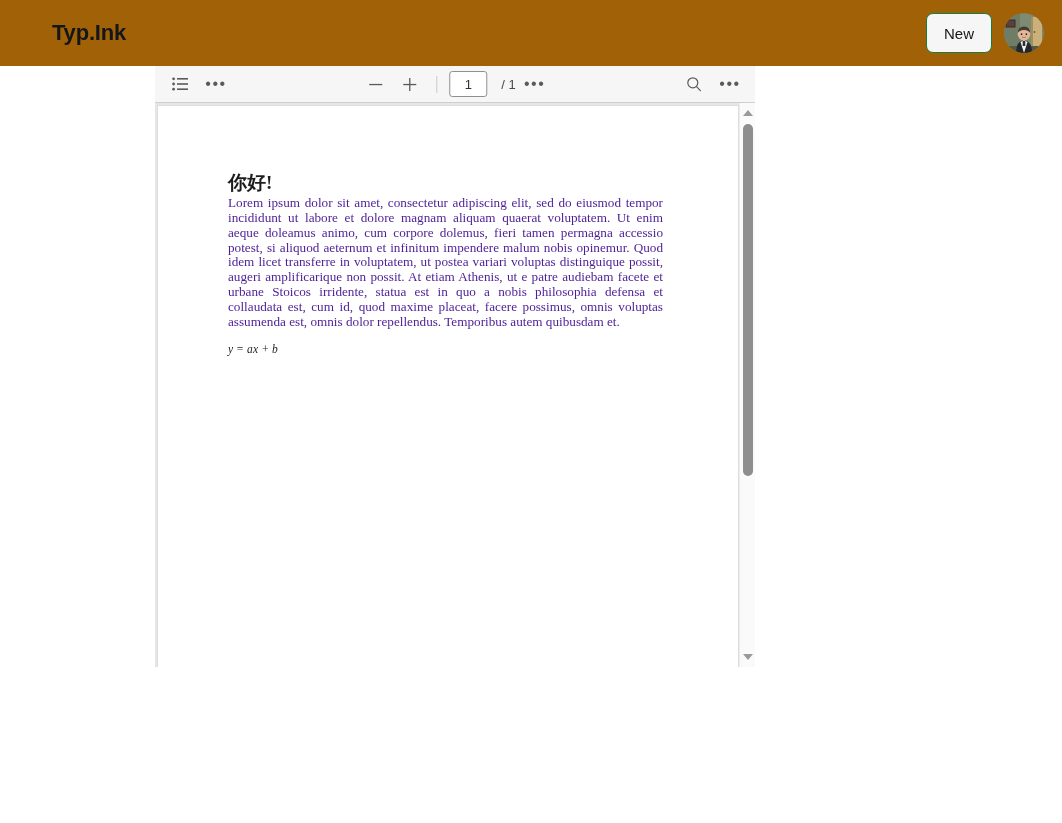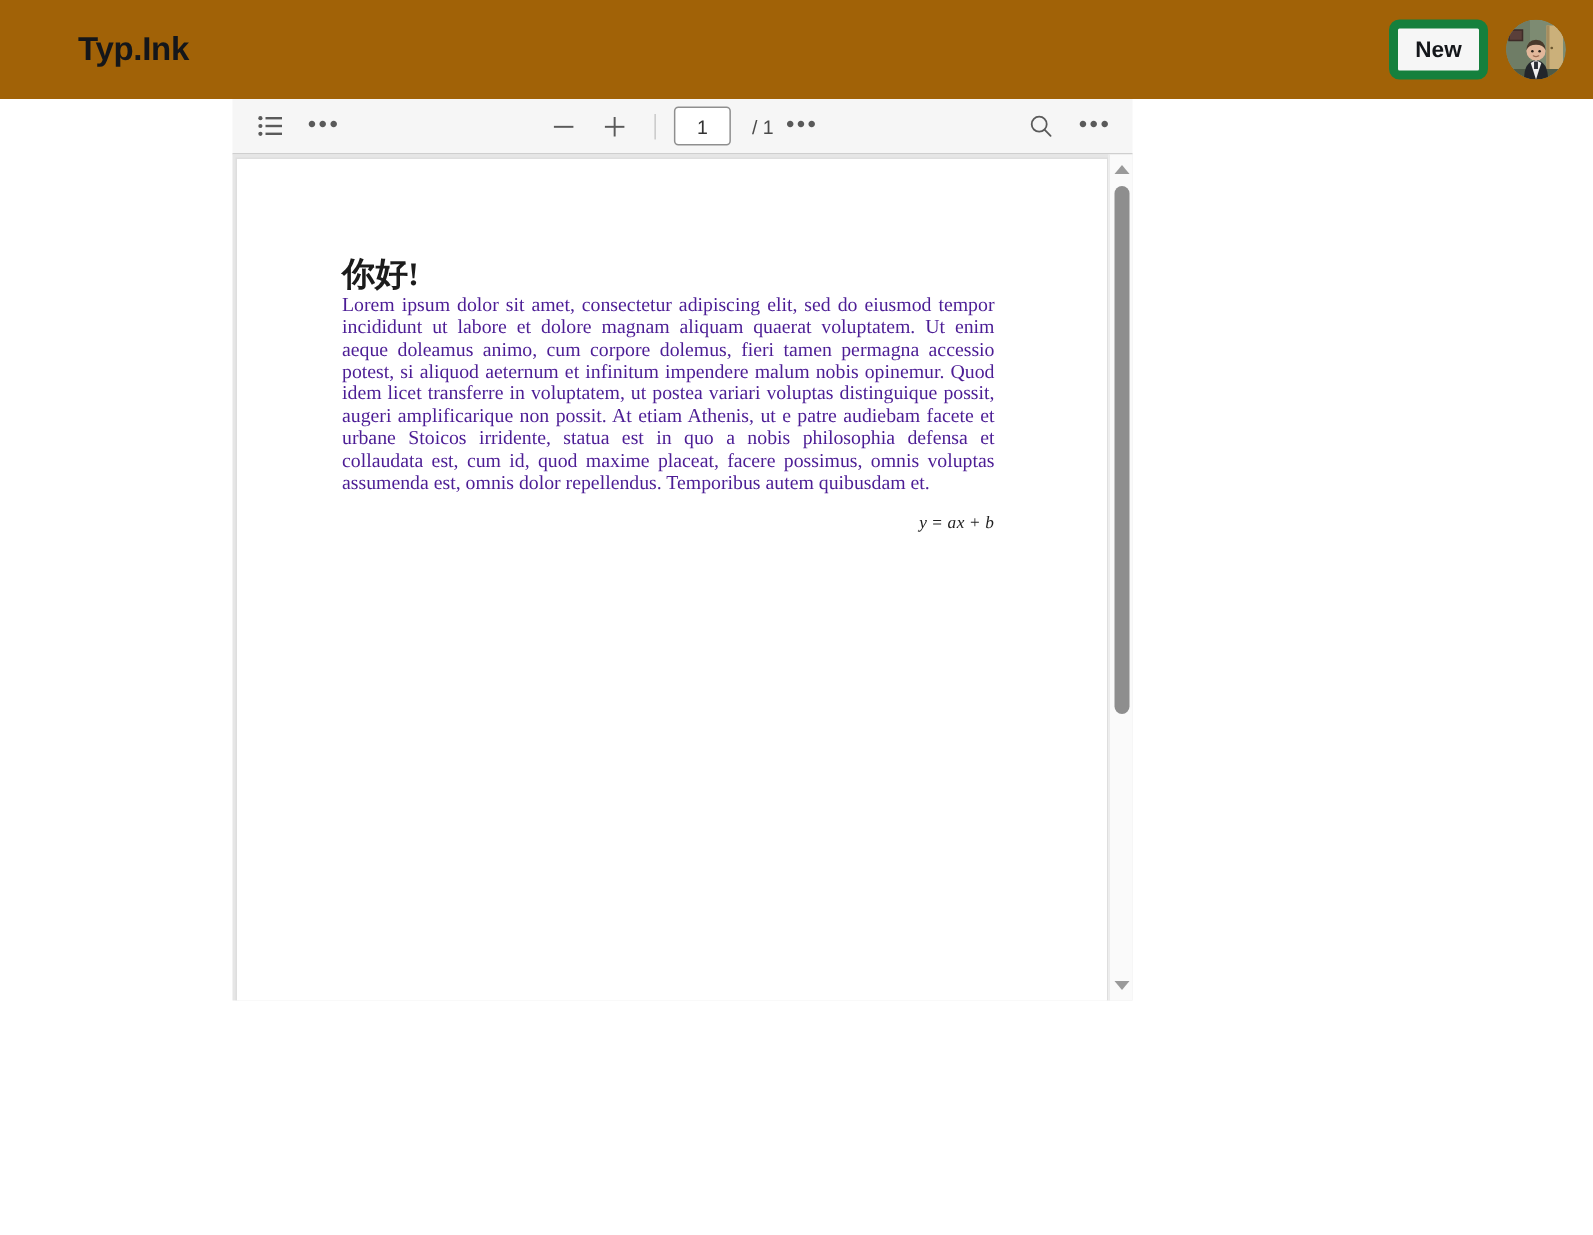--- a/index.html
+++ b/index.html
@@ -33,25 +33,25 @@
   .header-right {
     position: absolute;
     right: 18px; top: 13px;
     display: flex;
     align-items: center;
     gap: 12px;
   }
   .new-button {
     width: 66px; height: 40px;
     background: #f6f6f6;
-    border: 6px solid #15803d;
+    border: 1px solid #15803d;
     border-radius: 7px;
     font-family: "Liberation Sans", sans-serif;
     font-size: 15px;
-    font-weight: bold;
+    font-weight: normal;
     color: #14161a;
     display: flex;
     align-items: center;
     justify-content: center;
     cursor: pointer;
     padding: 0;
   }
   .avatar {
     width: 40px; height: 40px;
     border-radius: 50%;
@@ -134,40 +134,40 @@
     box-shadow: 0 0 0 1px rgba(0,0,0,0.03);
   }
   .doc-content {
     position: absolute;
     left: 70px; top: 67px;
     width: 435px;
     font-family: "Liberation Serif", serif;
     color: #1c1c1c;
   }
   .doc-title {
-    font-size: 22px;
+    font-size: 19px;
     font-weight: bold;
     line-height: 20px;
     margin: 0 0 3px 0;
   }
   .doc-subtitle {
     font-size: 13.5px;
     line-height: 17px;
     margin: 0 0 12px 0;
   }
   .doc-subtitle b { font-weight: bold; }
   .doc-para {
     font-size: 13.2px;
     line-height: 14.85px;
     text-align: justify;
     margin: 0;
     color: #4c1d95;
   }
   .doc-math {
-    text-align: right;
+    text-align: left;
     font-family: "Liberation Serif", serif;
     font-style: italic;
     font-size: 11.5px;
     margin-top: 13px;
     color: #1f1f1f;
     letter-spacing: 0.4px;
   }
   .doc-math .op { font-style: normal; }
 
   

